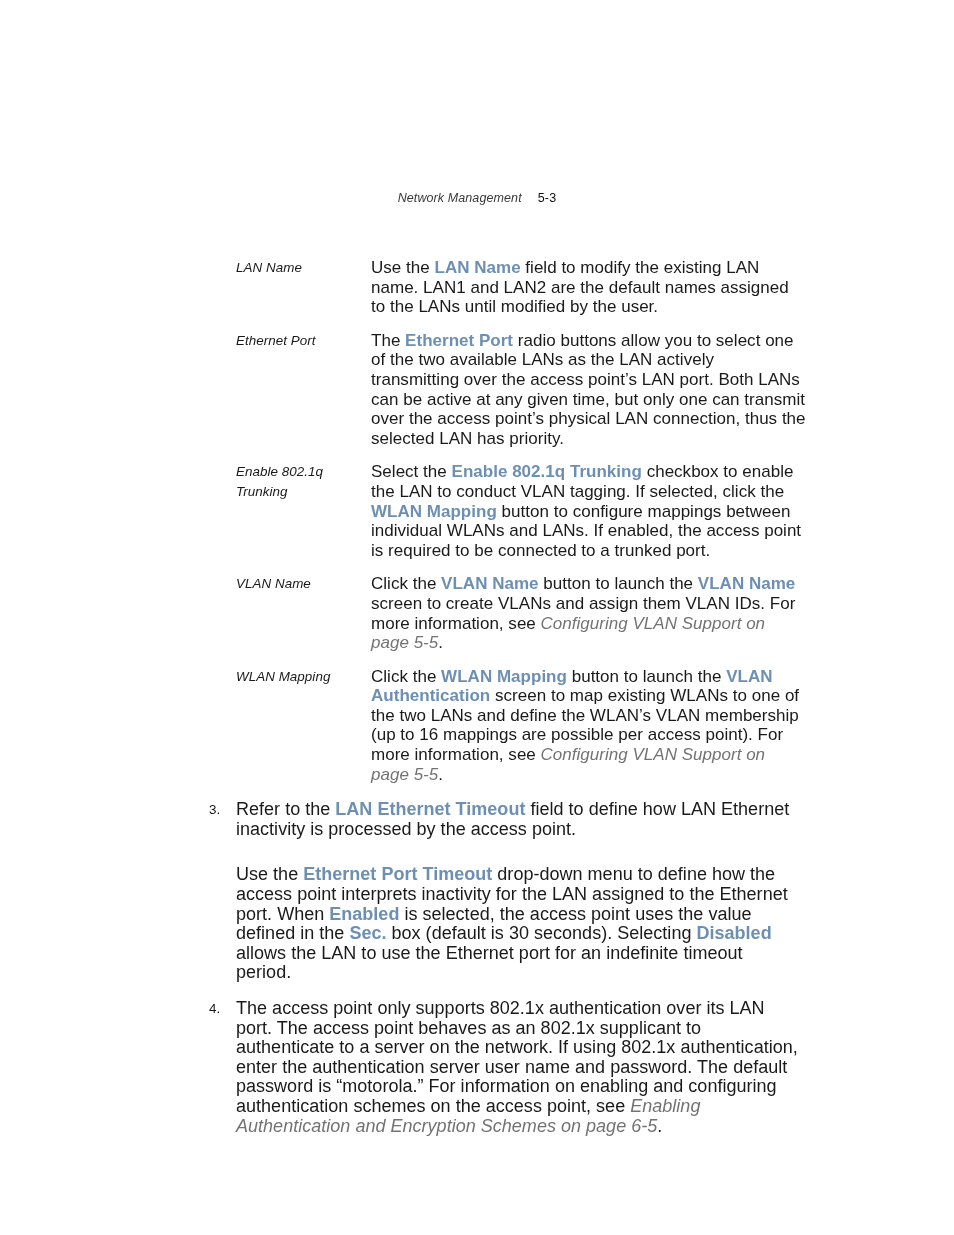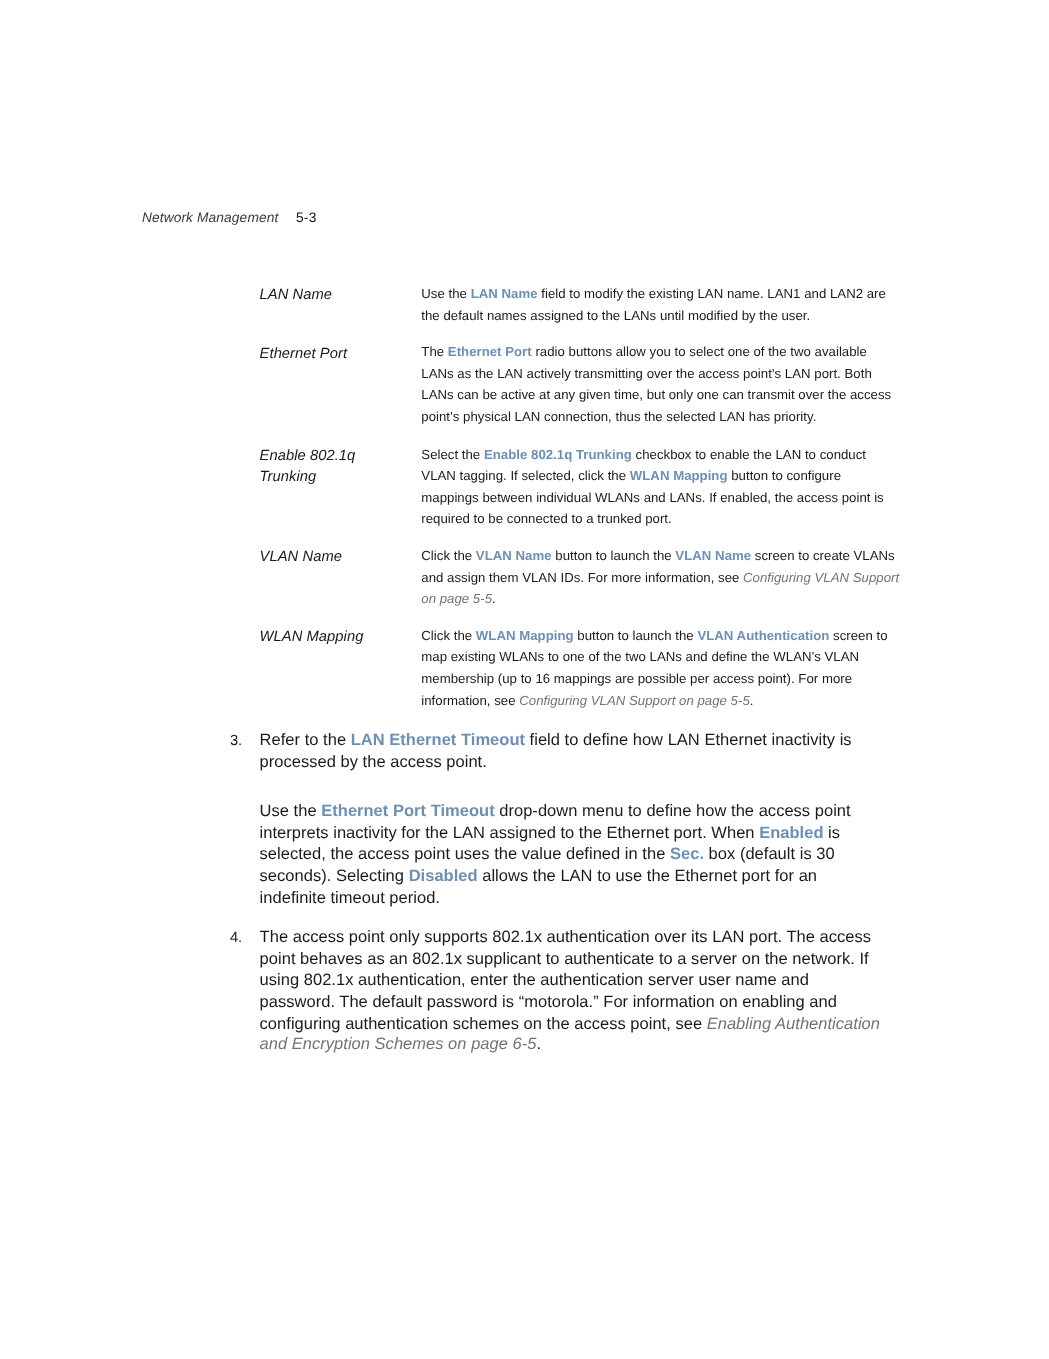--- a/index.html
+++ b/index.html
@@ -22,21 +22,21 @@
     inset: 0;
     background: #ffffff;
   }
 
   
   .page-header {
     position: absolute;
     top: 190px;
     left: 129px;
     width: 696px;
-    text-align: left;
+    text-align: center;
     font-size: 12.5px;
     line-height: 16px;
     white-space: nowrap;
   }
   .page-header .chapter-title {
     font-style: italic;
     color: #3a3a3a;
     letter-spacing: 0.1px;
   }
   .page-header .folio {
@@ -66,45 +66,44 @@
     flex: 0 0 135px;
     font-style: italic;
     font-size: 13.4px;
     line-height: 19.6px;
     color: #1a1a1a;
     letter-spacing: 0.05px;
   }
   .def-desc {
     flex: 1 1 auto;
     max-width: 435px;
-    font-size: 12px;
+    font-size: 17px;
     line-height: 19.6px;
     color: #1a1a1a;
     letter-spacing: 0.02px;
-    margin-left: 12px;
   }
 
   
   .step {
     display: flex;
     align-items: flex-start;
     margin-top: 16px;
   }
   .step-num {
     width: 27px;
     margin-left: 209px;
     flex: 0 0 27px;
     font-size: 13.4px;
     line-height: 19.6px;
     color: #1a1a1a;
   }
   .step-body {
     flex: 1 1 auto;
     max-width: 565px;
-    font-size: 15px;
+    font-size: 18px;
     line-height: 19.6px;
     color: #1a1a1a;
     letter-spacing: 0.02px;
   }
   .step-body p {
     margin: 0;
   }
   .step-body p + p {
     margin-top: 26px;
   }

